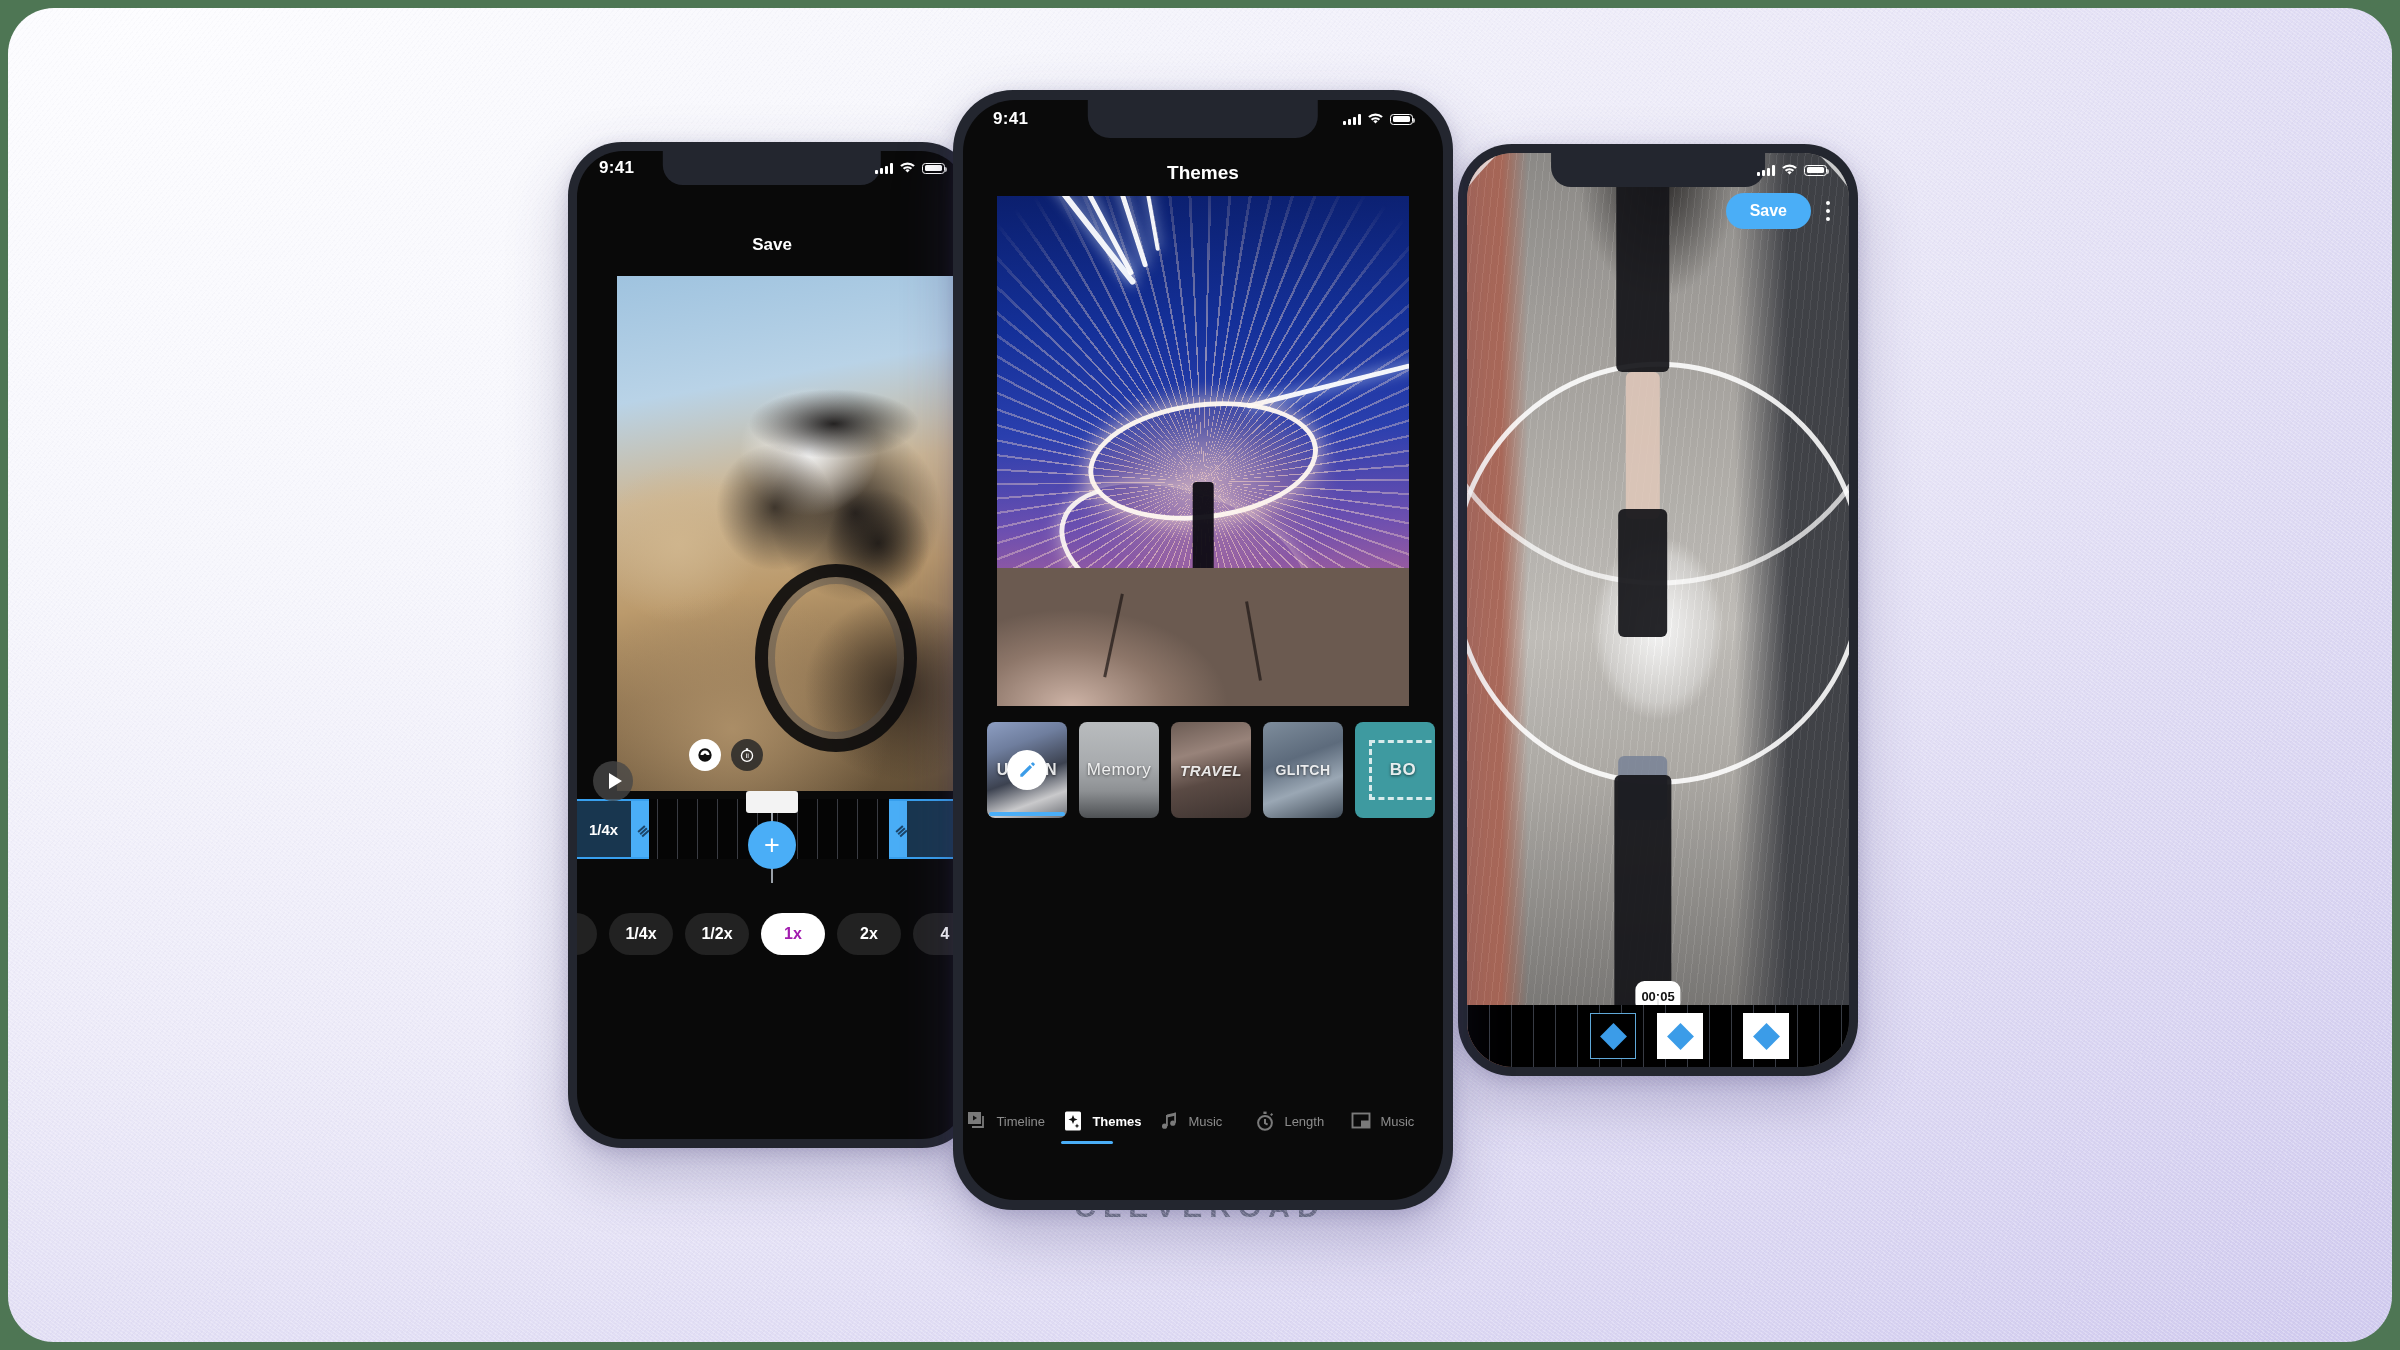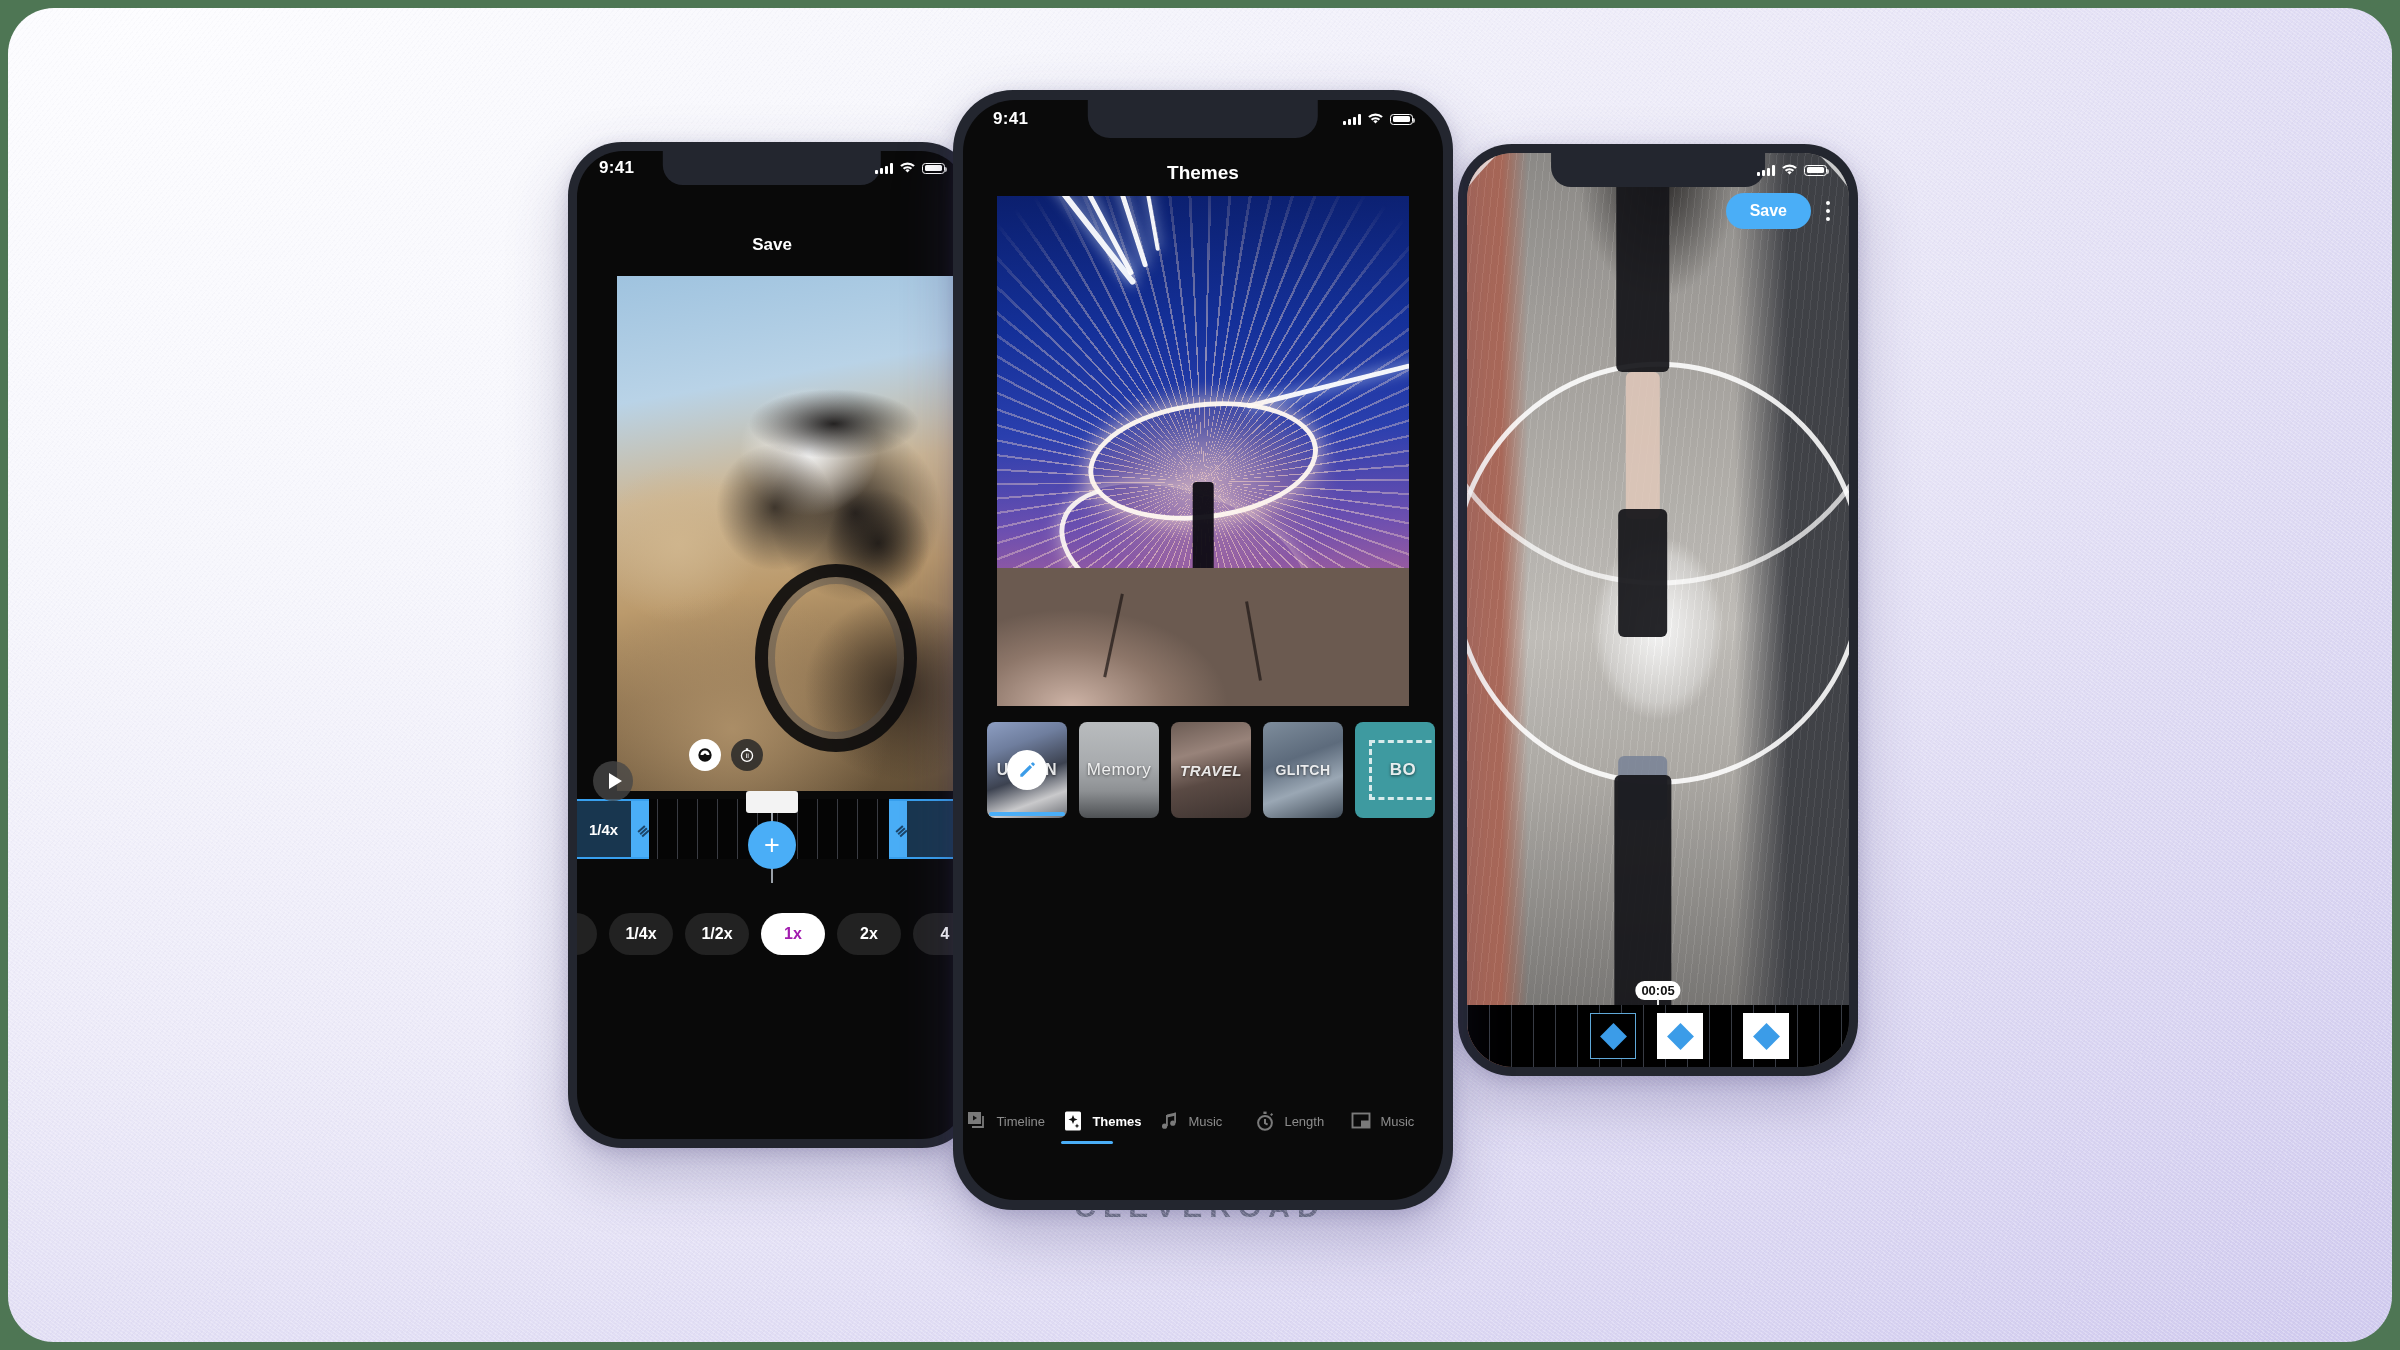--- a/index.html
+++ b/index.html
@@ -168,21 +168,21 @@
   .r-fig.bot{left:46%;top:68%;width:15%;height:26%;transform:translateX(-50%);}
   .r-fig.botb{left:46%;top:66%;width:13%;height:7%;transform:translateX(-50%);background:rgba(120,130,150,.85);}
 
   .r-top{position:absolute;top:40px;right:16px;display:flex;align-items:center;gap:12px;z-index:30;}
   .r-save{background:#4aaef7;color:#fff;border-radius:20px;padding:9px 24px;font-size:16px;font-weight:700;}
   .r-dots{display:flex;flex-direction:column;gap:4px;padding:4px 3px;}
   .r-dots i{width:4px;height:4px;border-radius:50%;background:#fff;display:block;}
 
   .r-tl-wrap{position:absolute;left:0;right:0;top:852px;z-index:25;}
   .r-timelabel{position:absolute;left:50%;transform:translateX(-50%);top:-24px;background:#fff;color:#111;
-    font-size:13px;font-weight:700;padding:2px 6px;border-radius:9px;}
+    font-size:13px;font-weight:700;padding:8px 6px;border-radius:9px;}
   .r-playhead{position:absolute;left:50%;transform:translateX(-50%);top:-6px;width:2px;height:74px;background:#e9e9e9;}
   .r-tl{position:absolute;left:0;right:0;top:0;height:62px;background:#000;overflow:hidden;}
   .r-tl .ticks{position:absolute;inset:0;background:repeating-linear-gradient(90deg, rgba(110,118,135,.5) 0 1.4px, rgba(0,0,0,0) 1.4px 22px);}
   .r-kf{position:absolute;top:8px;width:46px;height:46px;background:#fff;display:flex;align-items:center;justify-content:center;}
   .r-kf.sel{background:#000;border:1.6px solid #5fa8d8;}
   .r-kf .dia{width:19px;height:19px;background:#3b9ce8;transform:rotate(45deg);}
 
   .r-tools{position:absolute;left:22px;right:22px;top:962px;display:flex;gap:14px;z-index:25;}
   .r-tools .tb{flex:1;height:46px;border-radius:23px;background:rgba(45,45,45,.9);
     display:flex;align-items:center;justify-content:center;}

